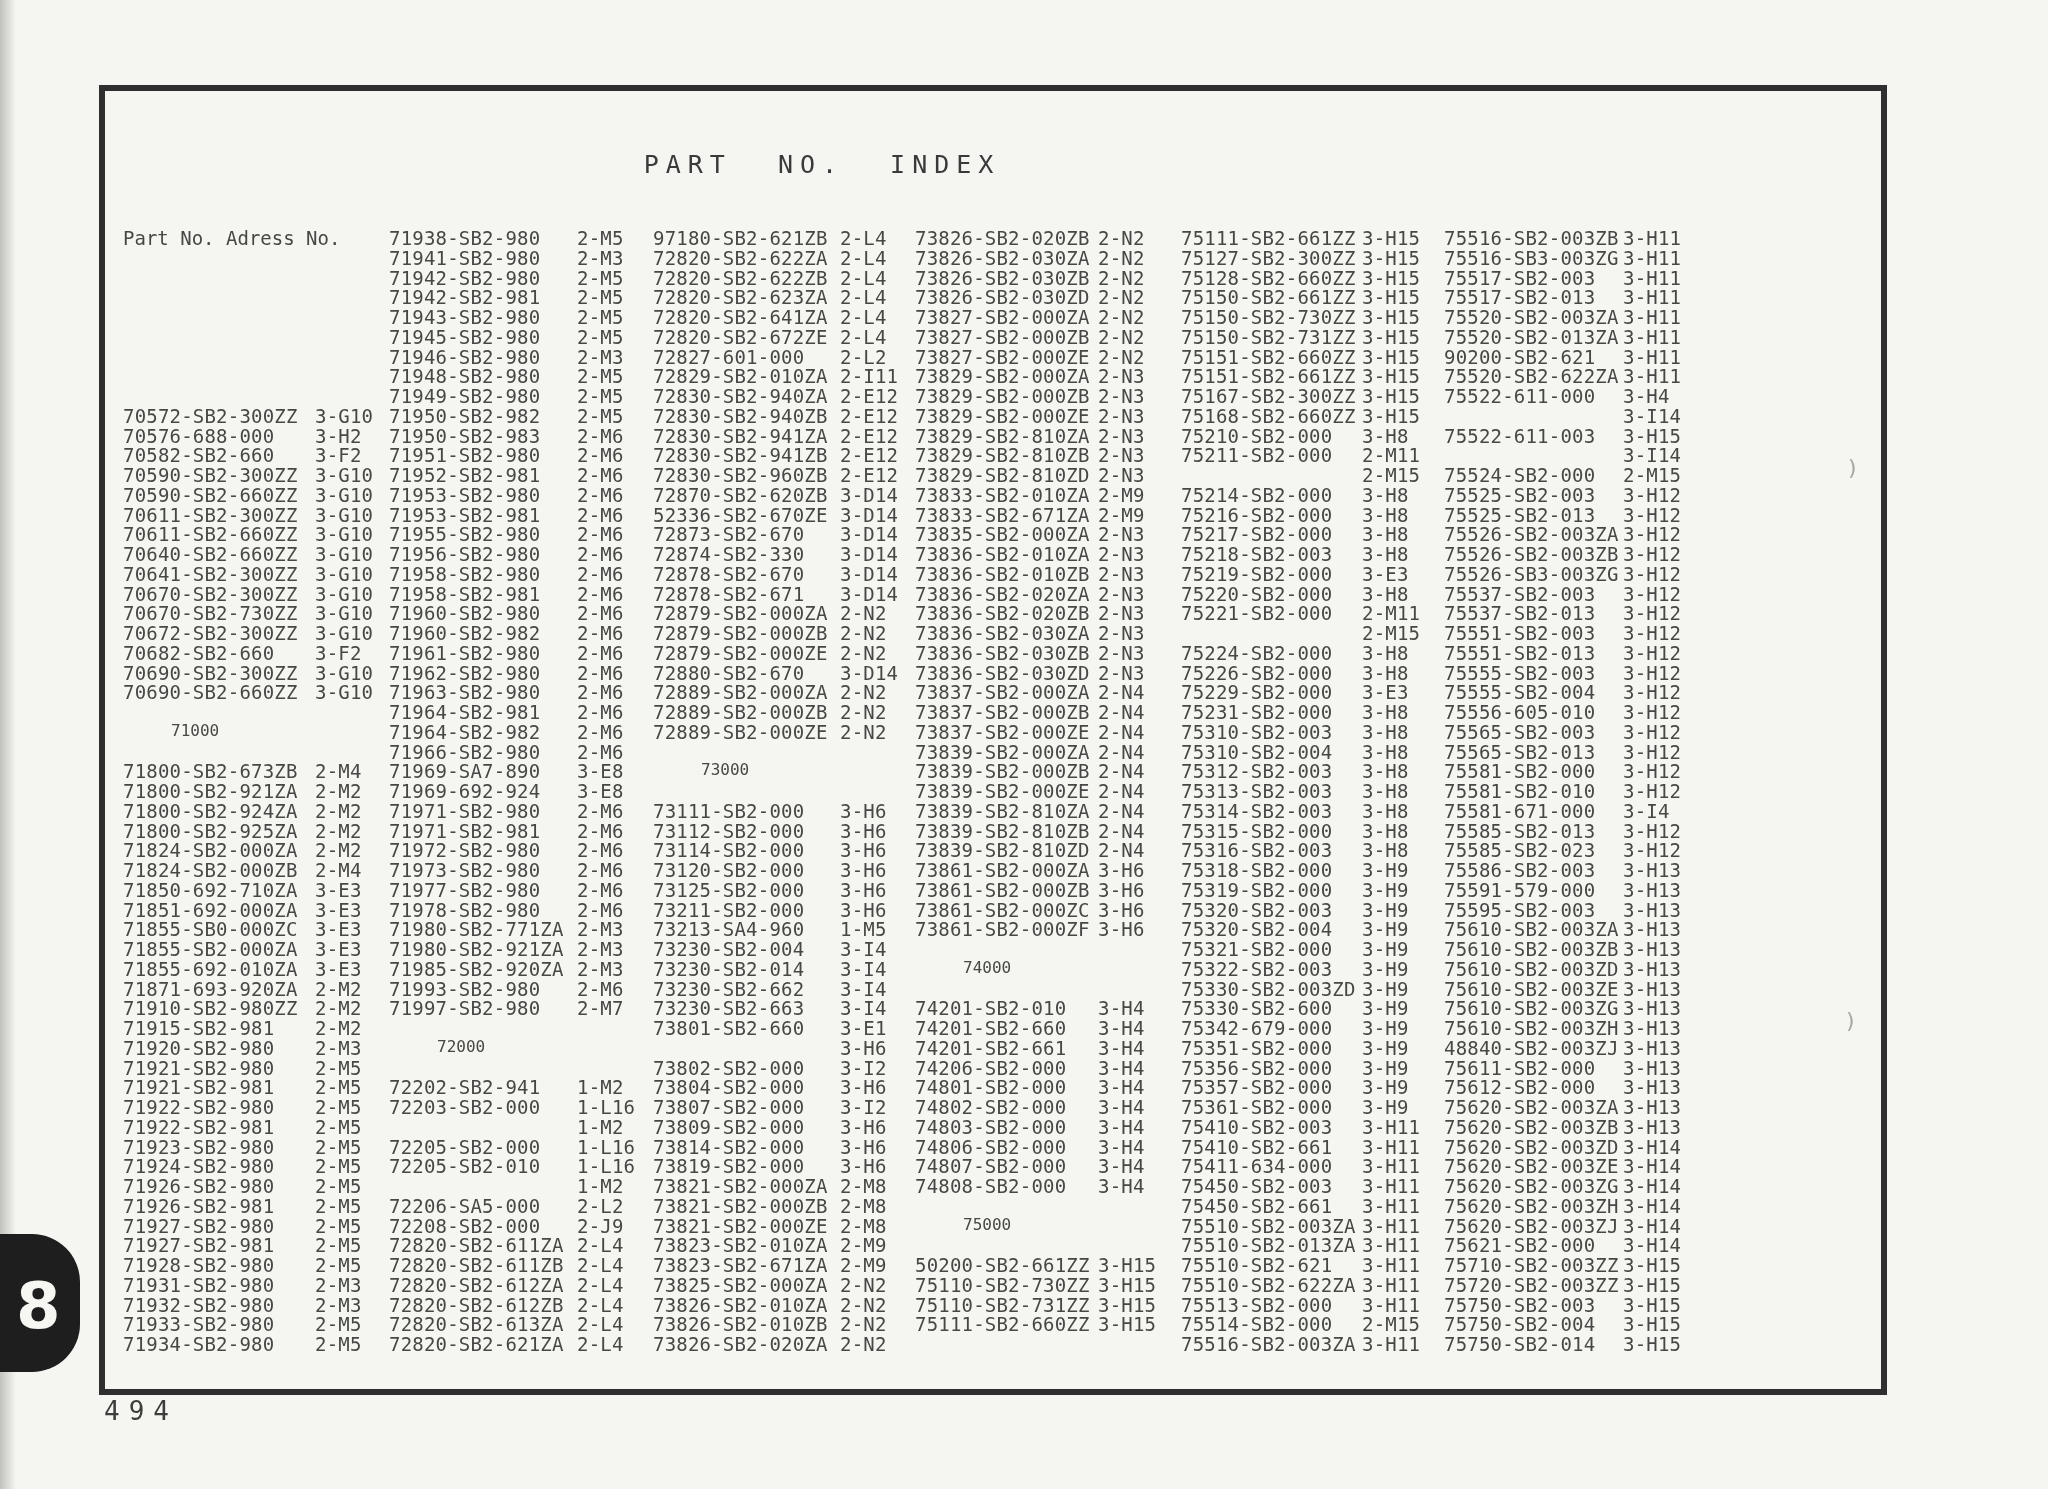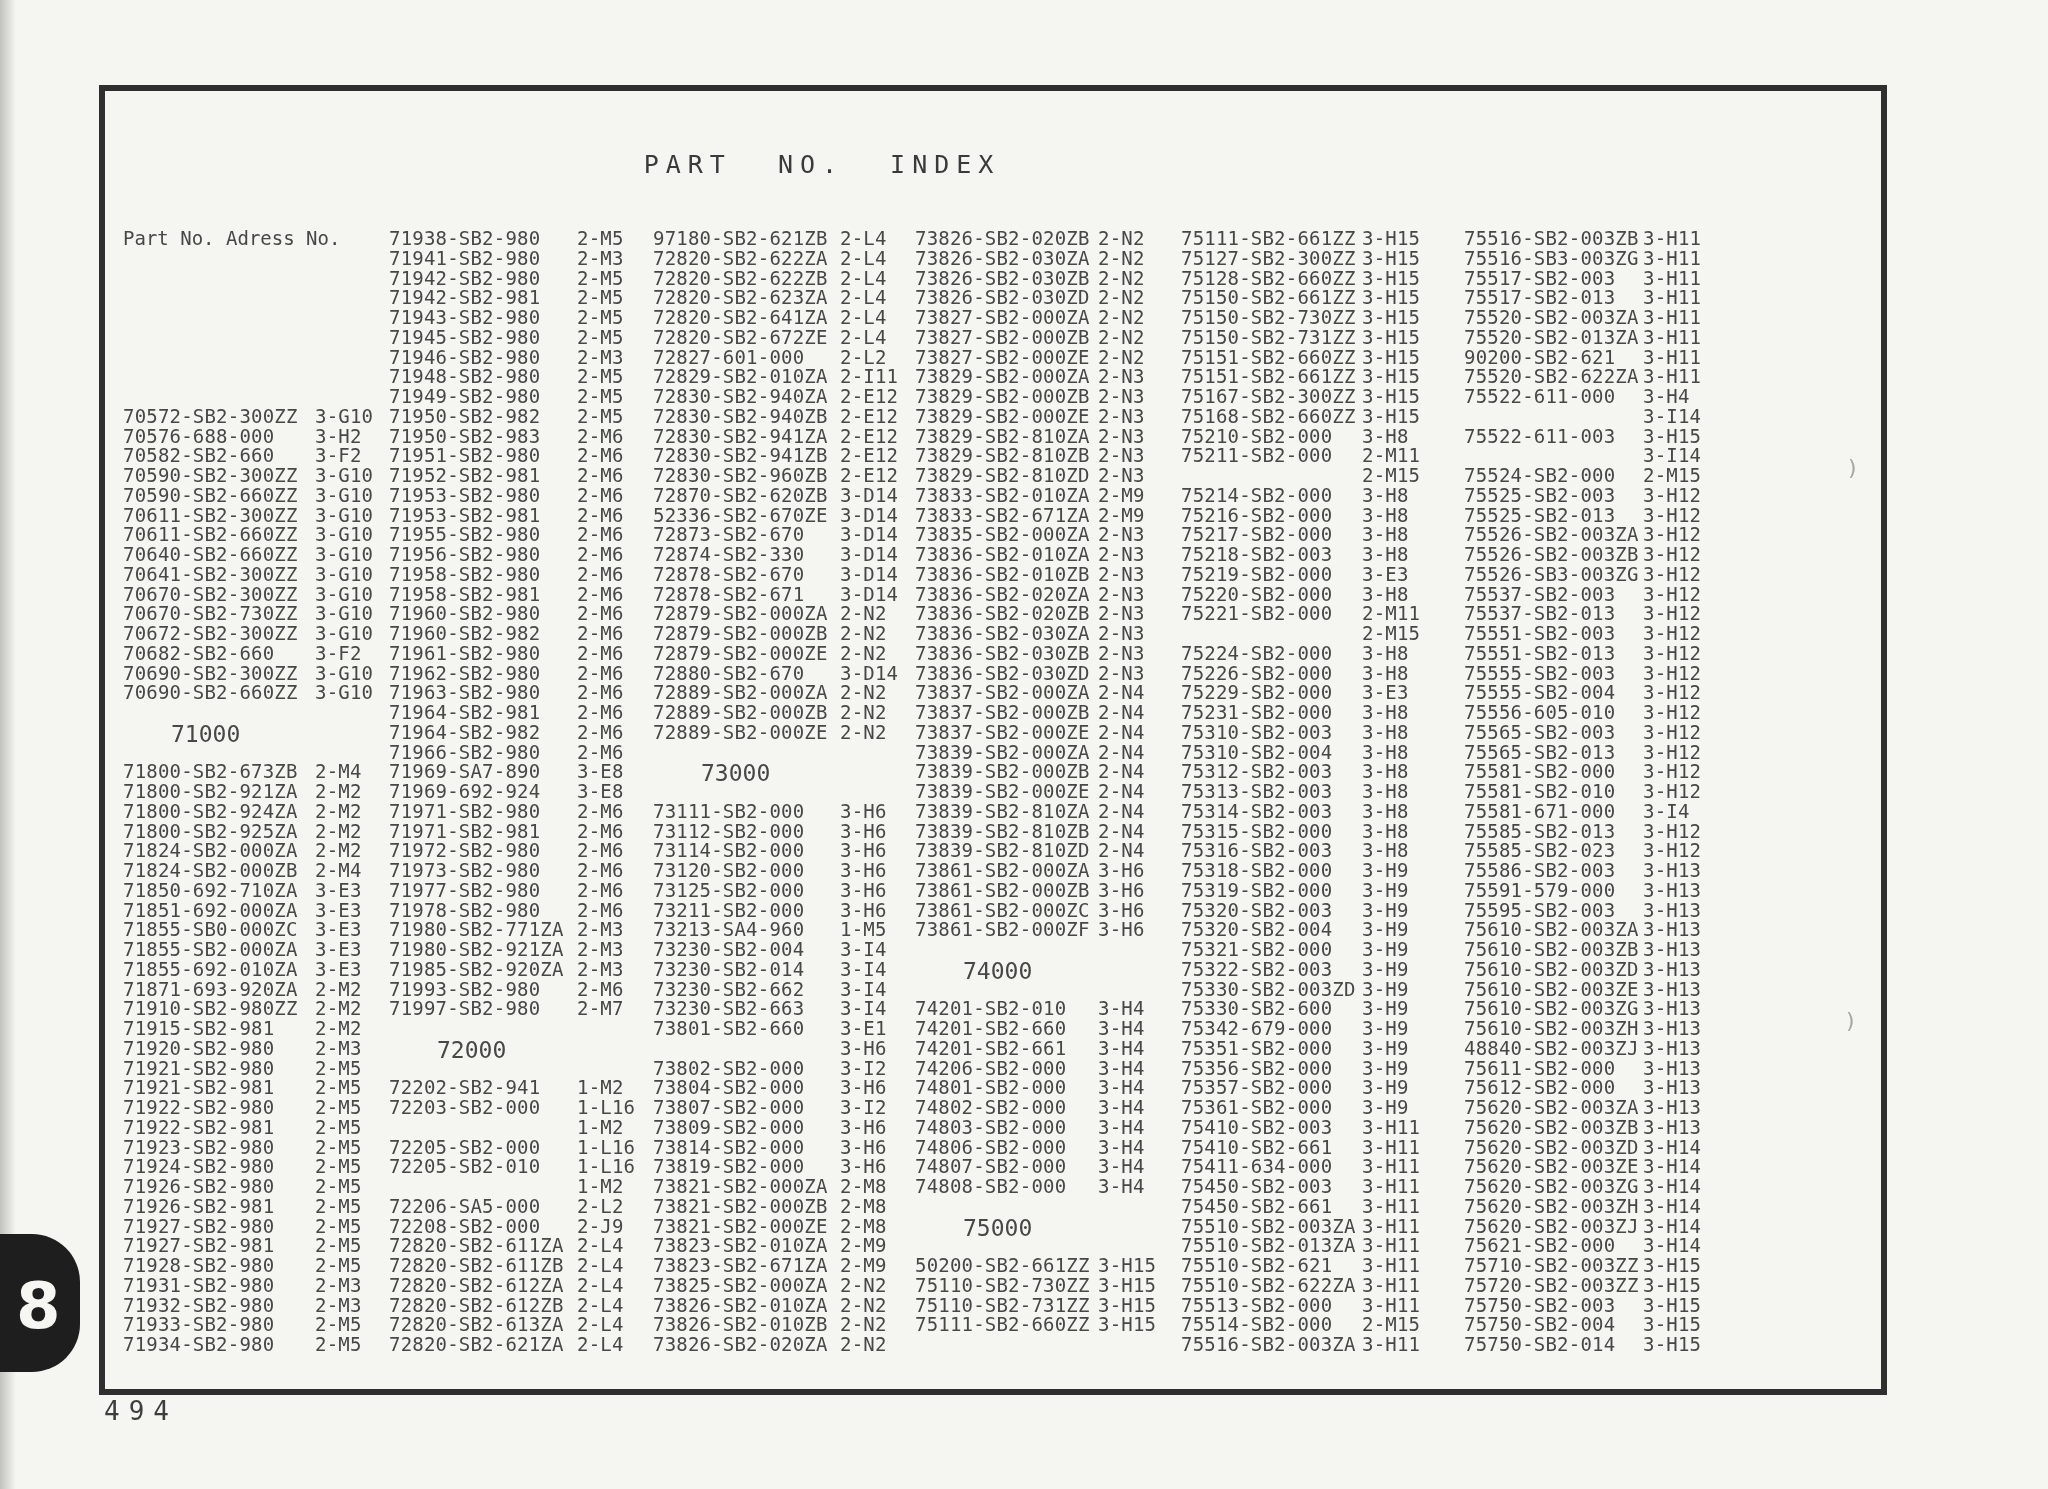--- a/index.html
+++ b/index.html
@@ -22,21 +22,21 @@
     margin:0; font-size:25px; font-weight:normal; letter-spacing:7px; word-spacing:24px;
     color:#3a3a3a; white-space:nowrap;
   }
   .col-header{position:absolute; top:227px; height:20px; font-size:19px; white-space:nowrap;}
   .col-header .lbl-part{position:absolute; left:123px;}
   .col-header .lbl-addr{position:absolute; left:226px;}
   .col{position:absolute; top:227px; width:262px;}
   .row{position:relative; height:19.75px; white-space:nowrap;}
   .part{position:absolute; left:0; font-size:19px; letter-spacing:0.2px;}
   .addr{position:absolute; font-size:19px; letter-spacing:0.2px;}
-  .sec{position:absolute; left:48px; font-size:23px;}
+  .sec{position:absolute; left:48px; font-size:16px;}
   .tab{
     position:absolute; left:0; top:1234px; width:80px; height:138px;
     background:var(--tab,#1e1e1e); border-radius:0 48px 48px 0;
   }
   .tab span{
     position:absolute; left:16px; top:50%; transform:translateY(-46%);
     font-family:"DejaVu Sans", sans-serif; font-weight:bold; font-size:64px; color:#f6f6f2;
     line-height:1;
   }
   .page-number{
@@ -1139,21 +1139,21 @@
         </div>
         <div class="row">
           <span class="part">75514-SB2-000</span>
           <span class="addr" style="left: 181px;">2-M15</span>
         </div>
         <div class="row">
           <span class="part">75516-SB2-003ZA</span>
           <span class="addr" style="left: 181px;">3-H11</span>
         </div>
       </div>
-      <div class="col" style="left: 1444px; margin-left: 20px;">
+      <div class="col" style="left: 1444px;">
         <div class="row">
           <span class="part">75516-SB2-003ZB</span>
           <span class="addr" style="left: 179px;">3-H11</span>
         </div>
         <div class="row">
           <span class="part">75516-SB3-003ZG</span>
           <span class="addr" style="left: 179px;">3-H11</span>
         </div>
         <div class="row">
           <span class="part">75517-SB2-003</span>

